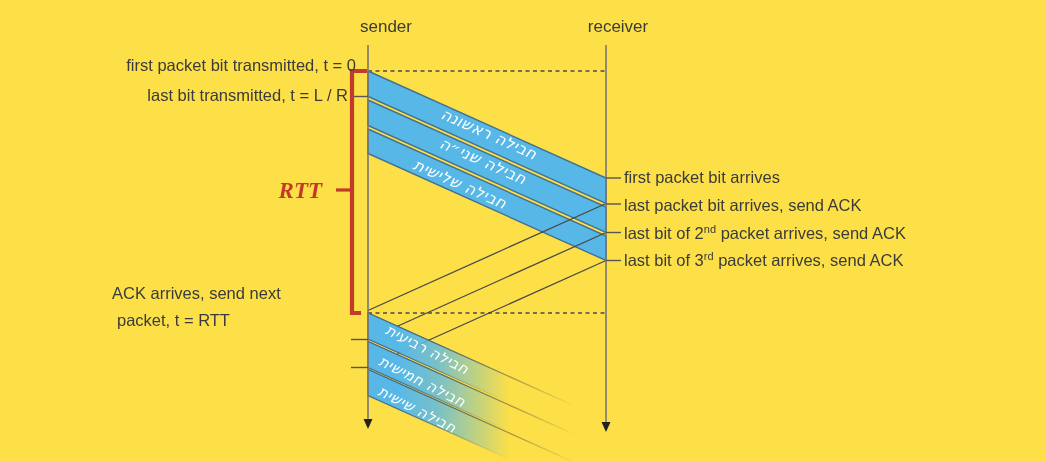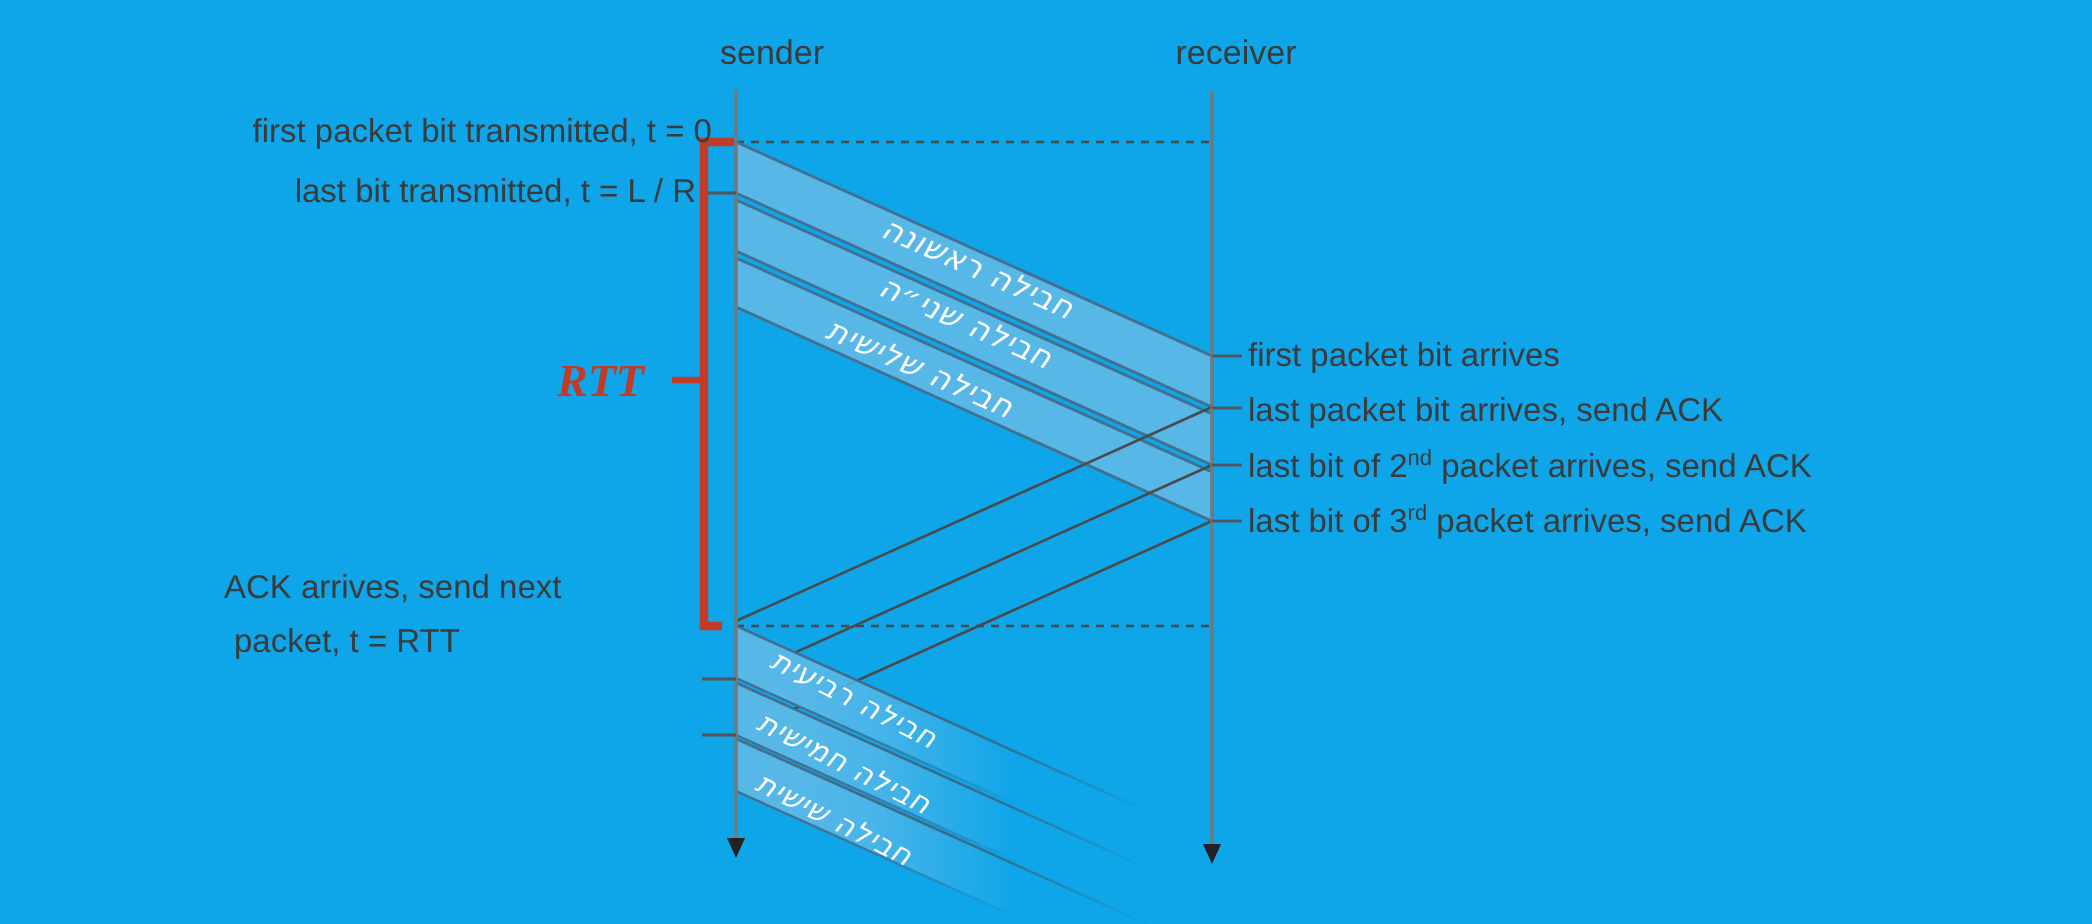--- a/index.html
+++ b/index.html
@@ -1,16 +1,16 @@
 <!DOCTYPE html>
 <html><head>
 <meta charset="utf-8">
 <style>
   html,body{margin:0;padding:0;background:#ffffff;}
-  .stage{position:relative;width:1046px;height:462px;background:#0ea5e9;overflow:hidden;
+  .stage{position:relative;width:1046px;height:462px;background:#fde047;overflow:hidden;
          font-family:"Liberation Sans","DejaVu Sans",sans-serif;}
   svg{display:block;}
   text{fill:#3b3b3b;font-family:"Liberation Sans","DejaVu Sans",sans-serif;}
   .timeline-title{font-size:17px;}
   .side-label{font-size:16.5px;}
   .sup{font-size:11px;}
   .rtt-label{font-family:"Liberation Serif","DejaVu Serif",serif;
              font-size:23px;font-weight:bold;font-style:italic;fill:#c23a28;}
   .pkt-label{fill:#ffffff;font-size:15.5px;font-style:italic;
              font-family:"DejaVu Sans",sans-serif;letter-spacing:.5px;}

